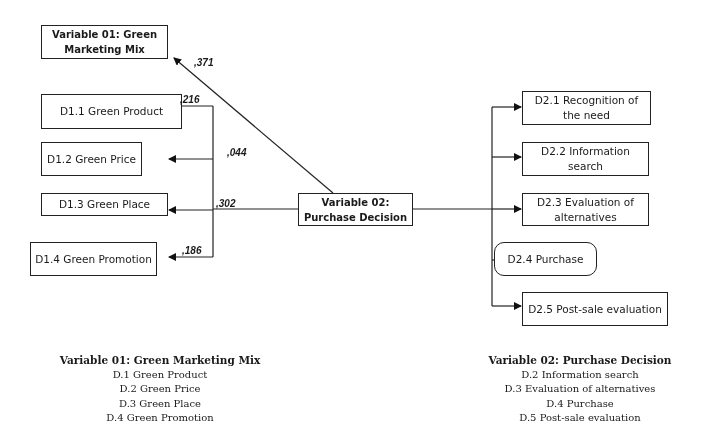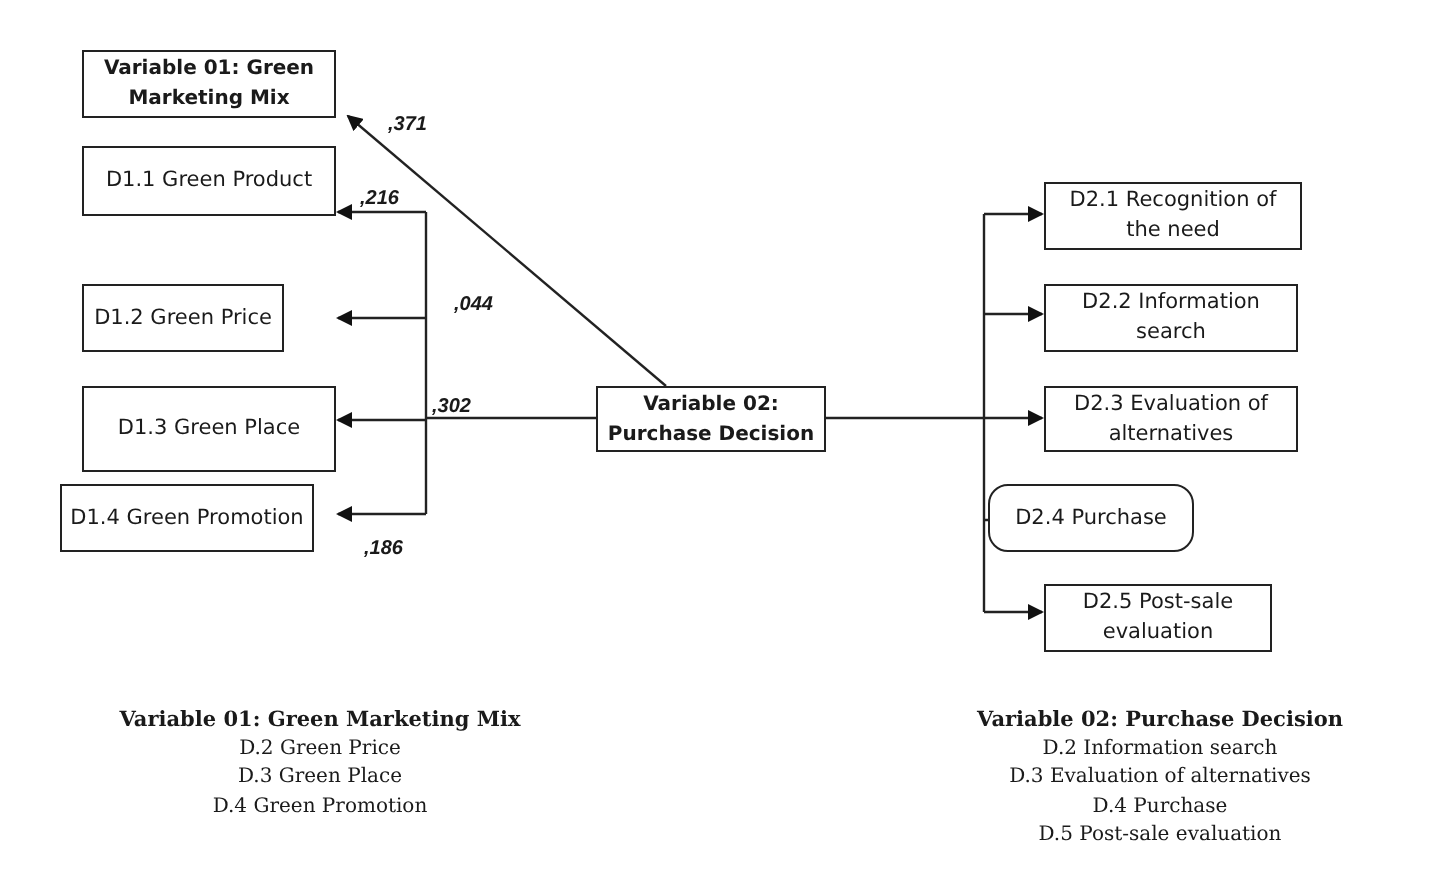--- a/index.html
+++ b/index.html
@@ -36,40 +36,41 @@
   <line x1="492" y1="107" x2="521" y2="107" stroke="#222" stroke-width="1.2" marker-end="url(#arr)"></line>
   <line x1="492" y1="157" x2="521" y2="157" stroke="#222" stroke-width="1.2" marker-end="url(#arr)"></line>
   <line x1="492" y1="209" x2="521" y2="209" stroke="#222" stroke-width="1.2" marker-end="url(#arr)"></line>
   <line x1="492" y1="260" x2="521" y2="260" stroke="#222" stroke-width="1.2" marker-end="url(#arr)"></line>
   <line x1="492" y1="306" x2="521" y2="306" stroke="#222" stroke-width="1.2" marker-end="url(#arr)"></line>
 </svg>
 
 <div class="box bold" style="left:41px;top:25px;width:127px;height:34px;">Variable 01: Green Marketing Mix</div>
 <div class="coef" style="left:194px;top:57px;">,371</div>
 
-<div class="box" style="left:41px;top:73px;width:127px;height:35px;">D1.1 Green Product</div>
+<div class="box" style="left:41px;top:94px;width:141px;height:35px;">D1.1 Green Product</div>
 <div class="box" style="left:41px;top:142px;width:101px;height:34px;">D1.2 Green Price</div>
-<div class="box" style="left:41px;top:193px;width:127px;height:43px;">D1.3 Green Place</div>
+<div class="box" style="left:41px;top:193px;width:127px;height:23px;">D1.3 Green Place</div>
 <div class="box" style="left:30px;top:242px;width:127px;height:34px;">D1.4 Green Promotion</div>
 
 <div class="coef" style="left:180px;top:94px;">,216</div>
 <div class="coef" style="left:180px;top:147px;margin-left:47px;">,044</div>
 <div class="coef" style="left:180px;top:198px;margin-left:36px;">,302</div>
-<div class="coef" style="left:182px;top:245px;margin-top:24px;">,186</div>
+<div class="coef" style="left:182px;top:245px;">,186</div>
 
 <div class="box bold" style="left:298px;top:193px;width:115px;height:33px;">Variable 02: Purchase Decision</div>
 
 <div class="box" style="left:522px;top:91px;width:129px;height:34px;">D2.1 Recognition of the need</div>
 <div class="box" style="left:522px;top:142px;width:127px;height:34px;">D2.2 Information search</div>
 <div class="box" style="left:522px;top:193px;width:127px;height:33px;">D2.3 Evaluation of alternatives</div>
 <div class="box" style="left:494px;top:242px;width:103px;height:34px;border-radius:10px;">D2.4 Purchase</div>
-<div class="box" style="left:522px;top:292px;width:114px;height:34px;text-align:center;">D2.5 Post-sale evaluation</div>
+<div class="box" style="left:522px;top:292px;width:146px;height:34px;text-align:center;">D2.5 Post-sale evaluation</div>
 
 <div class="legend" style="left:40px;top:353px;width:240px;">
   <div class="title">Variable 01: Green Marketing Mix</div>
+  <div>D.1 Green Product</div>
   <div>D.2 Green Price</div>
   <div>D.3 Green Place</div>
   <div>D.4 Green Promotion</div>
 </div>
 
 <div class="legend" style="left:470px;top:353px;width:220px;">
   <div class="title">Variable 02: Purchase Decision</div>
   <div>D.2 Information search</div>
   <div>D.3 Evaluation of alternatives</div>
   <div>D.4 Purchase</div>

